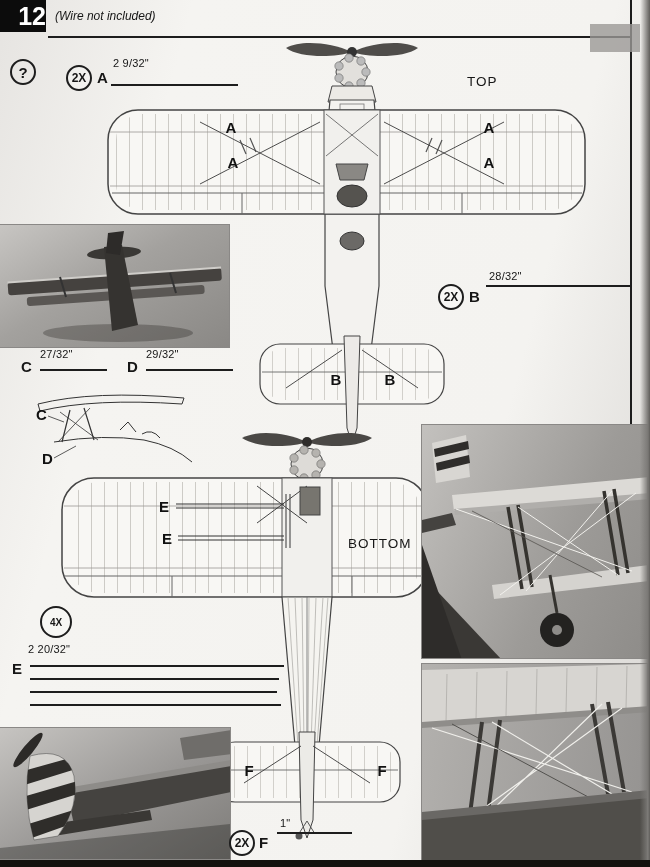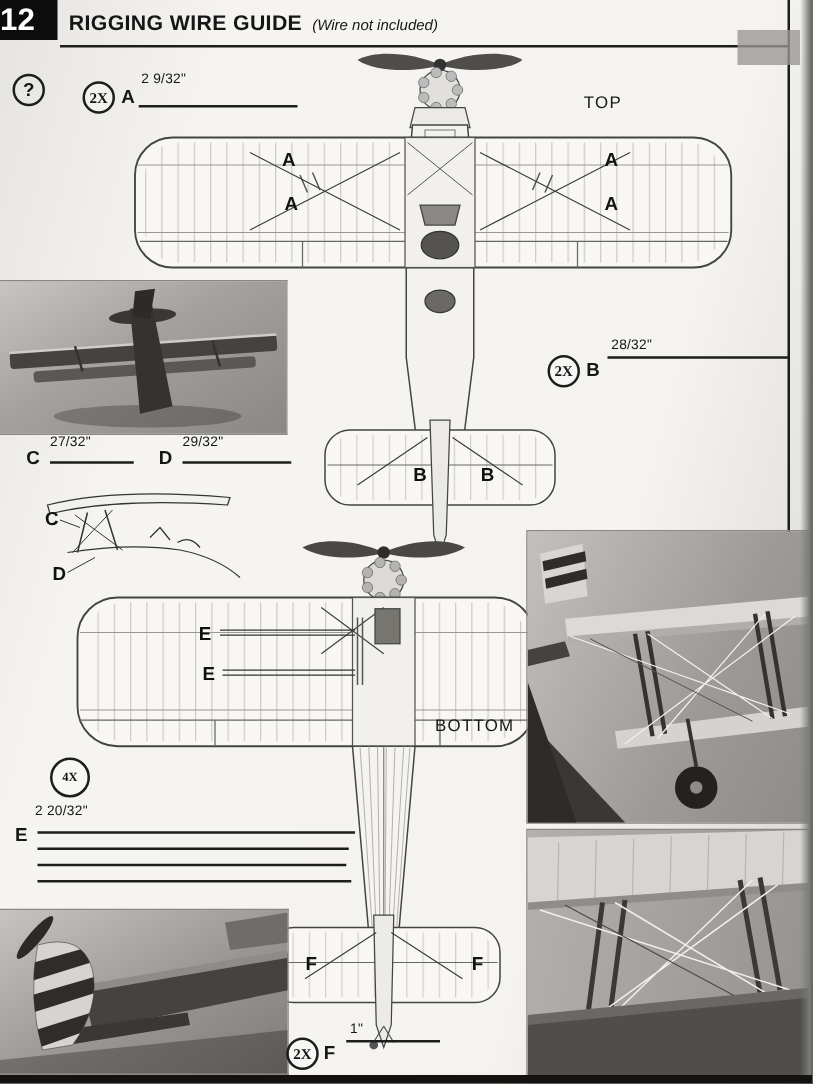--- a/index.html
+++ b/index.html
@@ -1,33 +1,33 @@
 <!DOCTYPE html>
 <html><head>
 <meta charset="utf-8">
 <style>
   * { margin:0; padding:0; box-sizing:border-box; }
   body { font-family:"Liberation Sans", sans-serif; background:#4a4a4a; }
   .page{ position:relative; width:650px; height:867px; overflow:hidden; color:#161616;
          background:linear-gradient(105deg,#e6e4e1 0%,#f5f4f1 22%,#f4f3f0 70%,#dbd9d6 96%,#c9c7c4 100%); }
 
   .step-box{ position:absolute; left:0; top:3; width:46px; height:32px; background:#0c0c0c; color:#fff;
-             display:flex; align-items:center; justify-content:flex-start; font-size:25px; font-weight:bold; }
+             display:flex; align-items:center; justify-content:flex-end; font-size:25px; font-weight:bold; }
   .title-row{ position:absolute; left:55px; top:9px; display:flex; align-items:baseline; gap:8px; white-space:nowrap; }
   .title-row .title{ font-size:17px; font-weight:bold; letter-spacing:.3px; }
   .title-row .subtitle{ font-size:12px; font-style:italic; }
   .title-rule{ position:absolute; left:48px; top:36px; width:584px; height:2px; background:#1d1d1d; }
   .v-rule{ position:absolute; left:630px; top:0; width:2px; height:430px; background:#1d1d1d; }
 
   .help-circle{ position:absolute; left:10px; top:59px; width:26px; height:26px; border:2.5px solid #1d1d1d;
                 border-radius:50%; display:flex; align-items:center; justify-content:center;
                 font-weight:bold; font-size:15px; }
   .qty-circle{ position:absolute; border:2px solid #1d1d1d; border-radius:50%;
                display:flex; align-items:center; justify-content:center; font-weight:bold;
-               width:26px; height:26px; font-size:12px; background:rgba(255,255,255,.25);font-family:Liberation Serif, serif; }
+               width:26px; height:26px; font-size:12px; background:rgba(255,255,255,.25); }
   .qty-circle.big{ width:32px; height:32px; font-size:10px; }
   .wire-letter{ position:absolute; font-weight:bold; font-size:15px; }
   .meas{ position:absolute; font-size:11px; letter-spacing:.2px; }
   .mline{ position:absolute; height:2px; background:#1d1d1d; }
   .view-label{ position:absolute; font-size:13.5px; letter-spacing:1px; }
 
   .photo{ position:absolute; border:1px solid #8a8886; overflow:hidden; }
   .photo svg{ display:block; }
   #photo-left-mid{ left:0; top:224px; width:230px; height:124px;
                    background:linear-gradient(150deg,#c7c5c2 0%,#a3a19e 45%,#8a8885 100%); border-left:none; }
@@ -47,21 +47,20 @@
 </style>
 </head>
 <body>
 
 <div class="page">
 
   <div class="step-box">
     <span>12</span>
   </div>
   <div class="title-row">
-    <span class="title">RIGGING WIRE GUIDE</span>
     <span class="subtitle">(Wire not included)</span>
   </div>
   <div class="title-rule"></div>
   <div class="v-rule"></div>
   <div class="artifact"></div>
 
   <div class="help-circle">
     <span>?</span>
   </div>
 
@@ -231,21 +230,21 @@
       <path d="M165,342 H346" stroke="#666" stroke-width=".9"></path>
       <path d="M247,304 L263,304 L261,392 L255,410 L249,392 Z" fill="#ecebe7" stroke="#444"></path>
       <path d="M249,318 L192,355 M261,318 L318,355" stroke="#3a3a3a" stroke-width=".9"></path>
       <path d="M255,393 l-9,14 M255,393 l8,13" stroke="#555" stroke-width="1"></path>
       <circle cx="247" cy="408" r="3.5" fill="#555"></circle>
     </g>
     <text x="197" y="348" font-size="15" text-anchor="middle">F</text>
     <text x="330" y="348" font-size="15" text-anchor="middle">F</text>
   </svg>
 
-  <div class="view-label" style="left:348px; top:573px;">BOTTOM</div>
+  <div class="view-label" style="left:348px; top:536px;">BOTTOM</div>
 
   <div class="qty-circle big" style="left:40px; top:606px;">4X</div>
   <div class="meas" style="left:28px; top:643px;">2 20/32"</div>
   <div class="wire-letter" style="left:12px; top:660px;">E</div>
   <div class="mline" style="left:30px; top:665px; width:254px;"></div>
   <div class="mline" style="left:30px; top:678px; width:249px;"></div>
   <div class="mline" style="left:30px; top:691px; width:247px;"></div>
   <div class="mline" style="left:30px; top:704px; width:251px;"></div>
 
   <div class="photo" id="photo-right-top">

